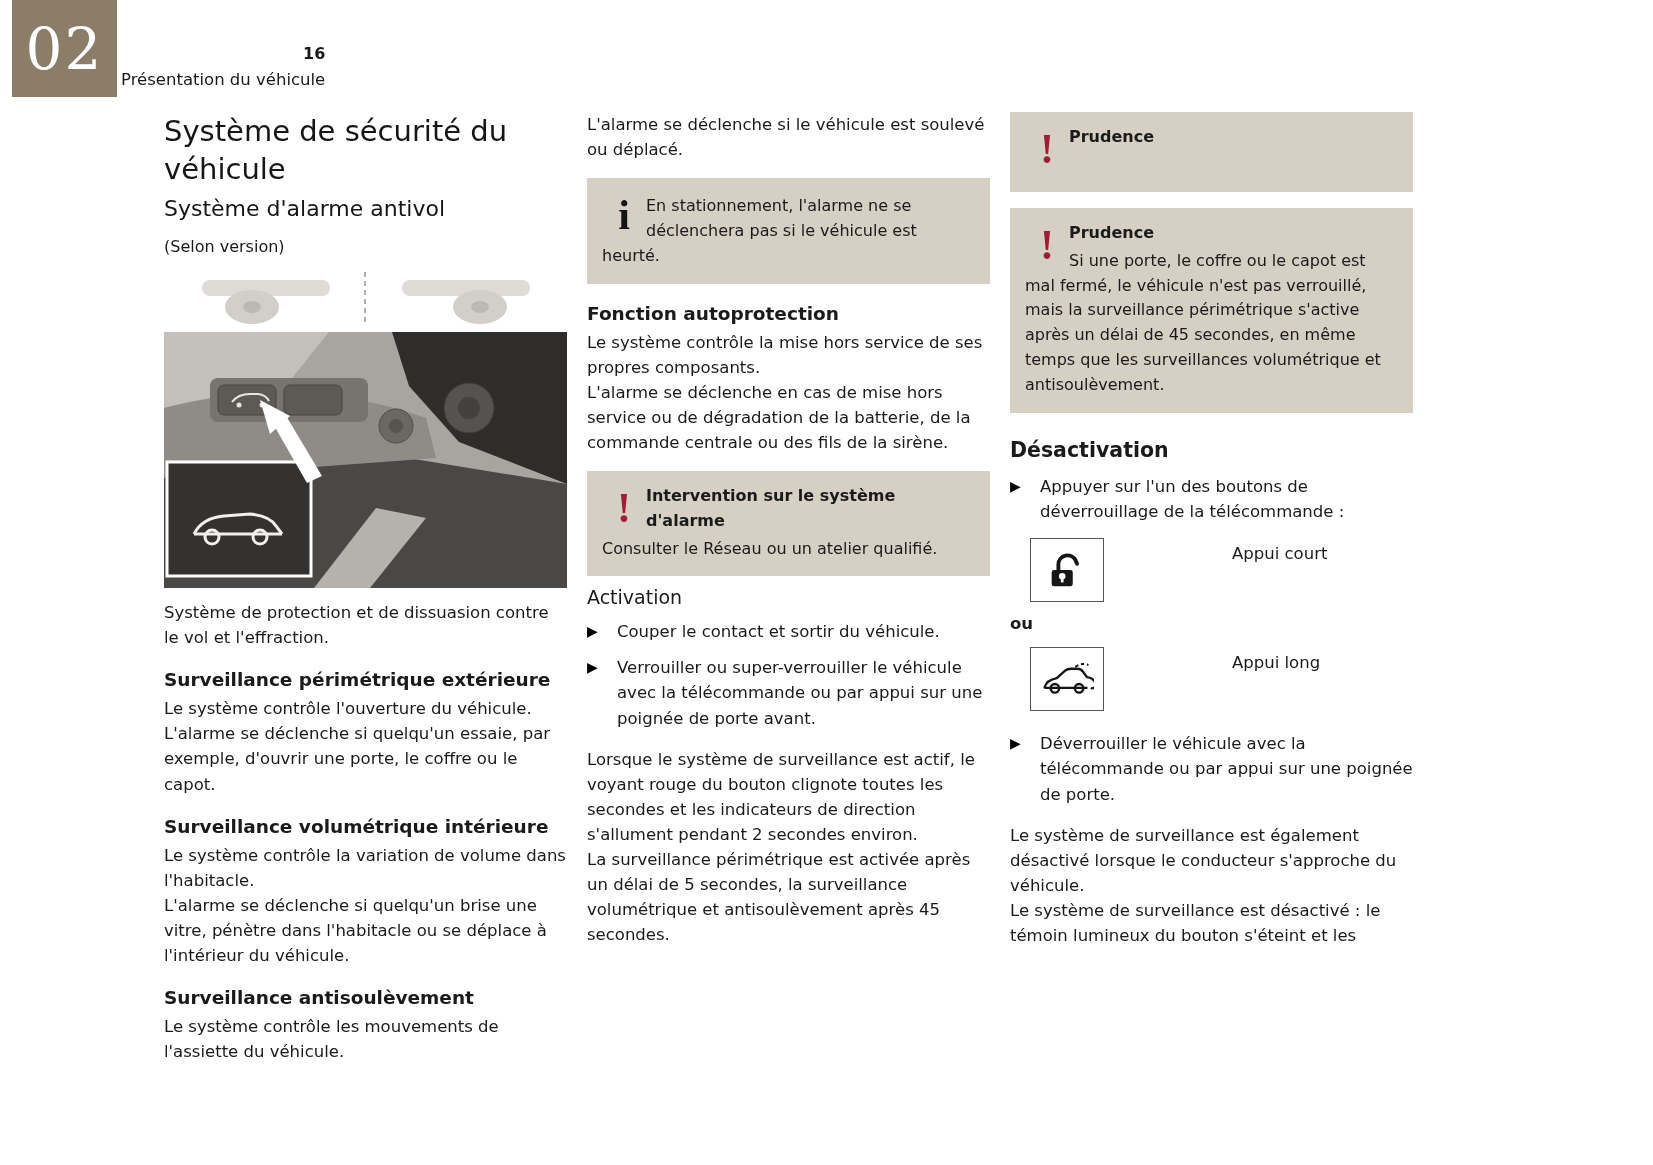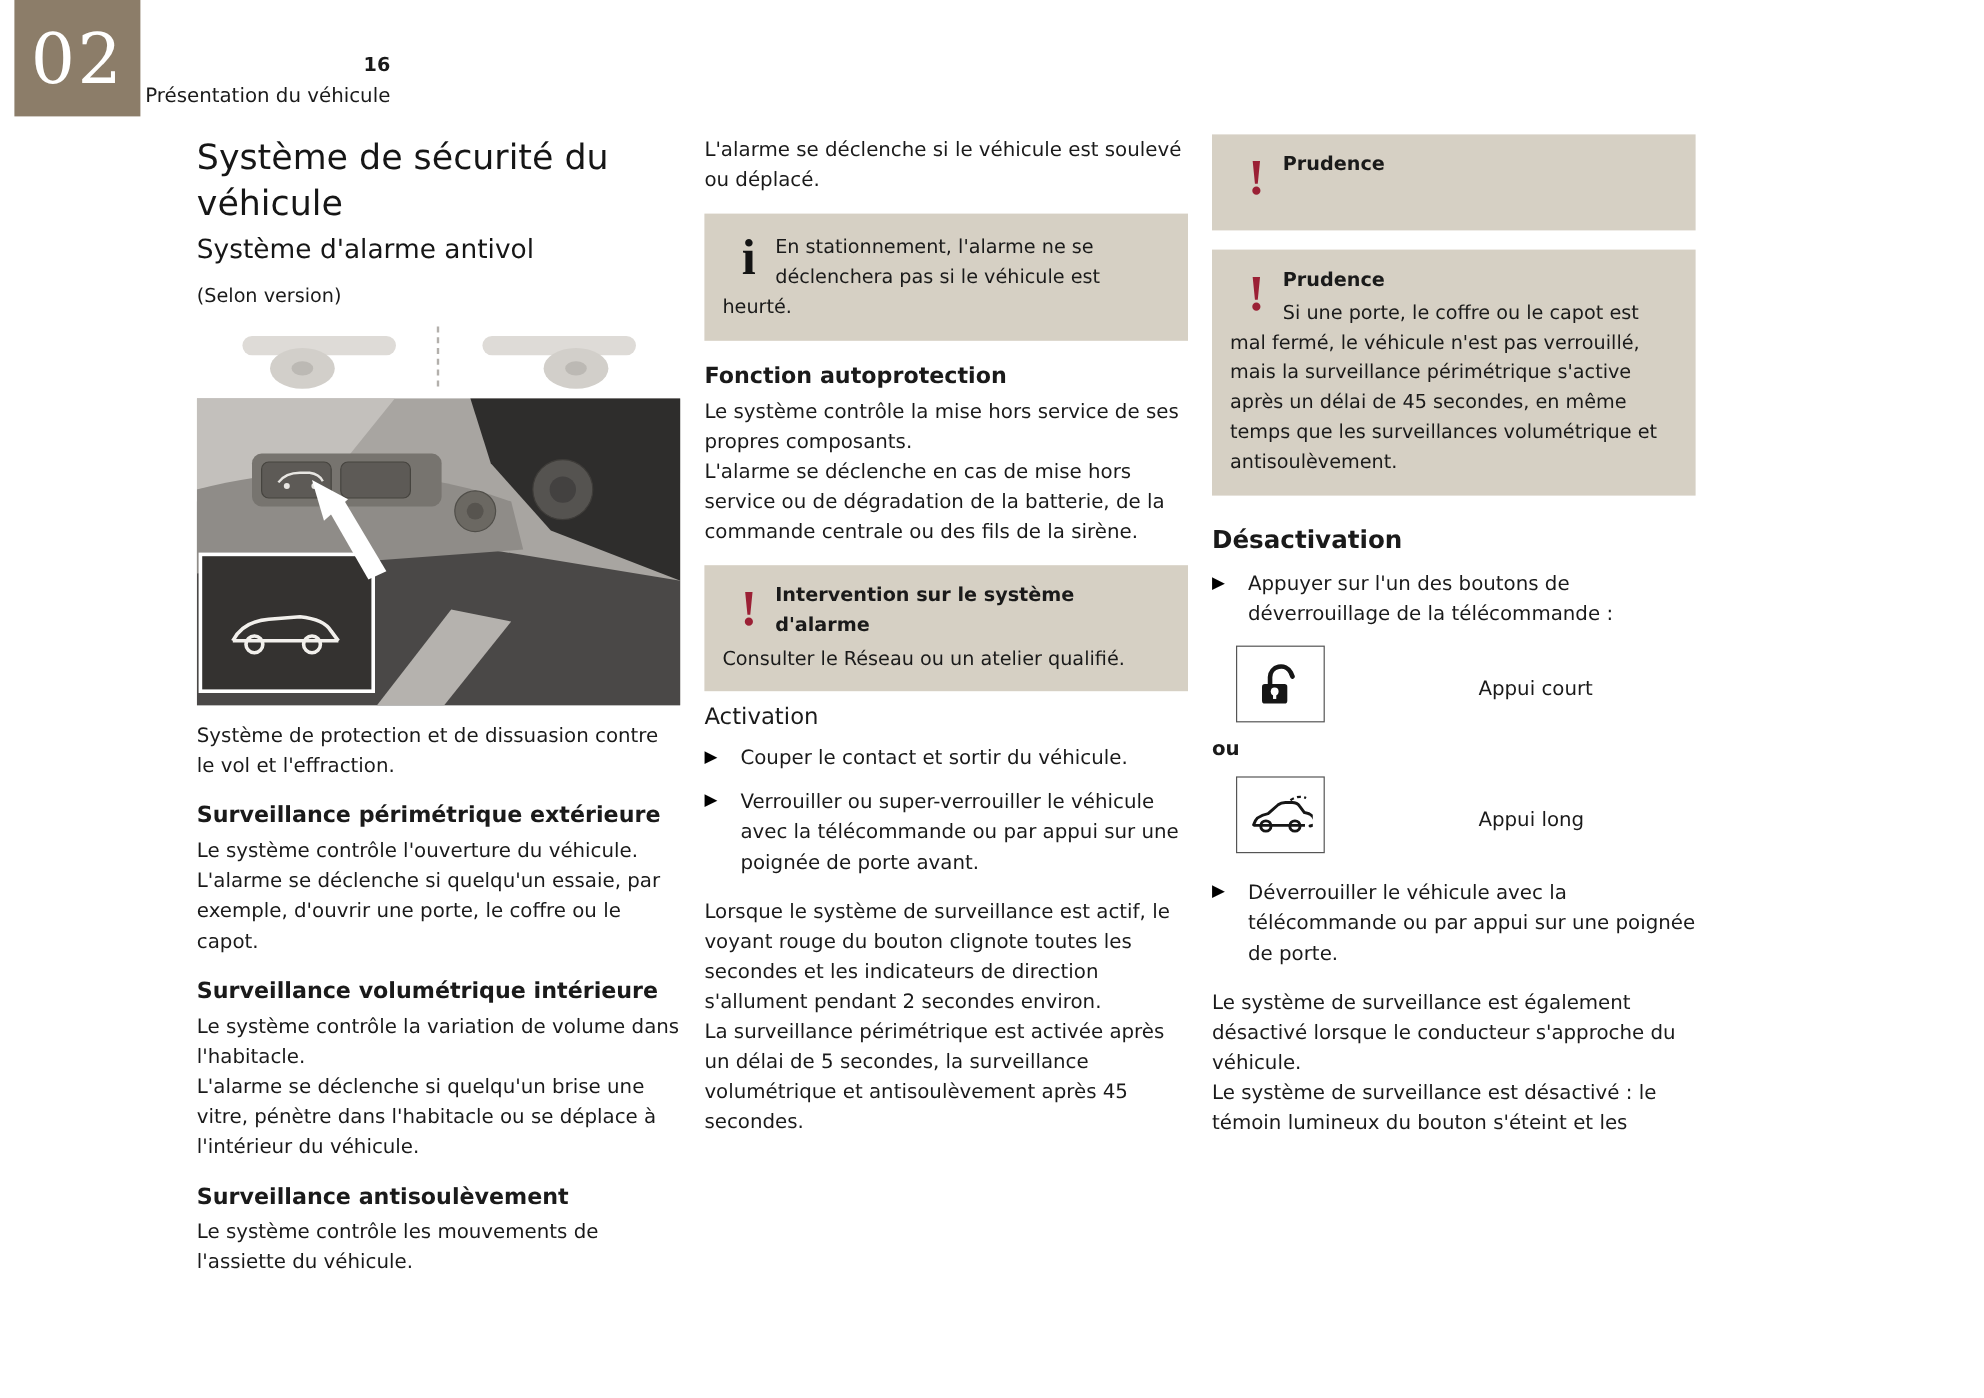--- a/index.html
+++ b/index.html
@@ -48,21 +48,21 @@
     font-family:"Liberation Serif","DejaVu Serif",serif;
   }
   .notice-icon.info { font-size:42px; line-height:48px; color:#141414; font-weight:bold; }
   .notice-icon.warn { font-size:42px; line-height:48px; color:#9b2035; font-weight:bold; }
   .notice-title { font-weight:bold; }
   .notice-text { white-space:pre-line; margin-top:3px; }
 
   .step { display:flex; gap:13px; margin-top:11px; font-size:16.5px; line-height:1.5; }
   .step .bullet { flex:0 0 17px; font-size:14px; line-height:24px; color:#000; }
 
-  .option-row { display:flex; align-items:center; margin-top:14px;padding-left:20px; }
+  .option-row { display:flex; align-items:flex-start; margin-top:14px;padding-left:20px; }
   .icon-box {
     width:74px; height:64px; border:1px solid #555; background:#fff;
     display:flex; align-items:center; justify-content:center;
   }
   .option-label { margin-left:128px; font-size:16.5px; padding-top:6px; }
   .or-sep { font-size:16.5px; font-weight:bold; margin:12px 0 0; }
 
   .tail-text { margin-top:16px; }
 </style>
 </head>

